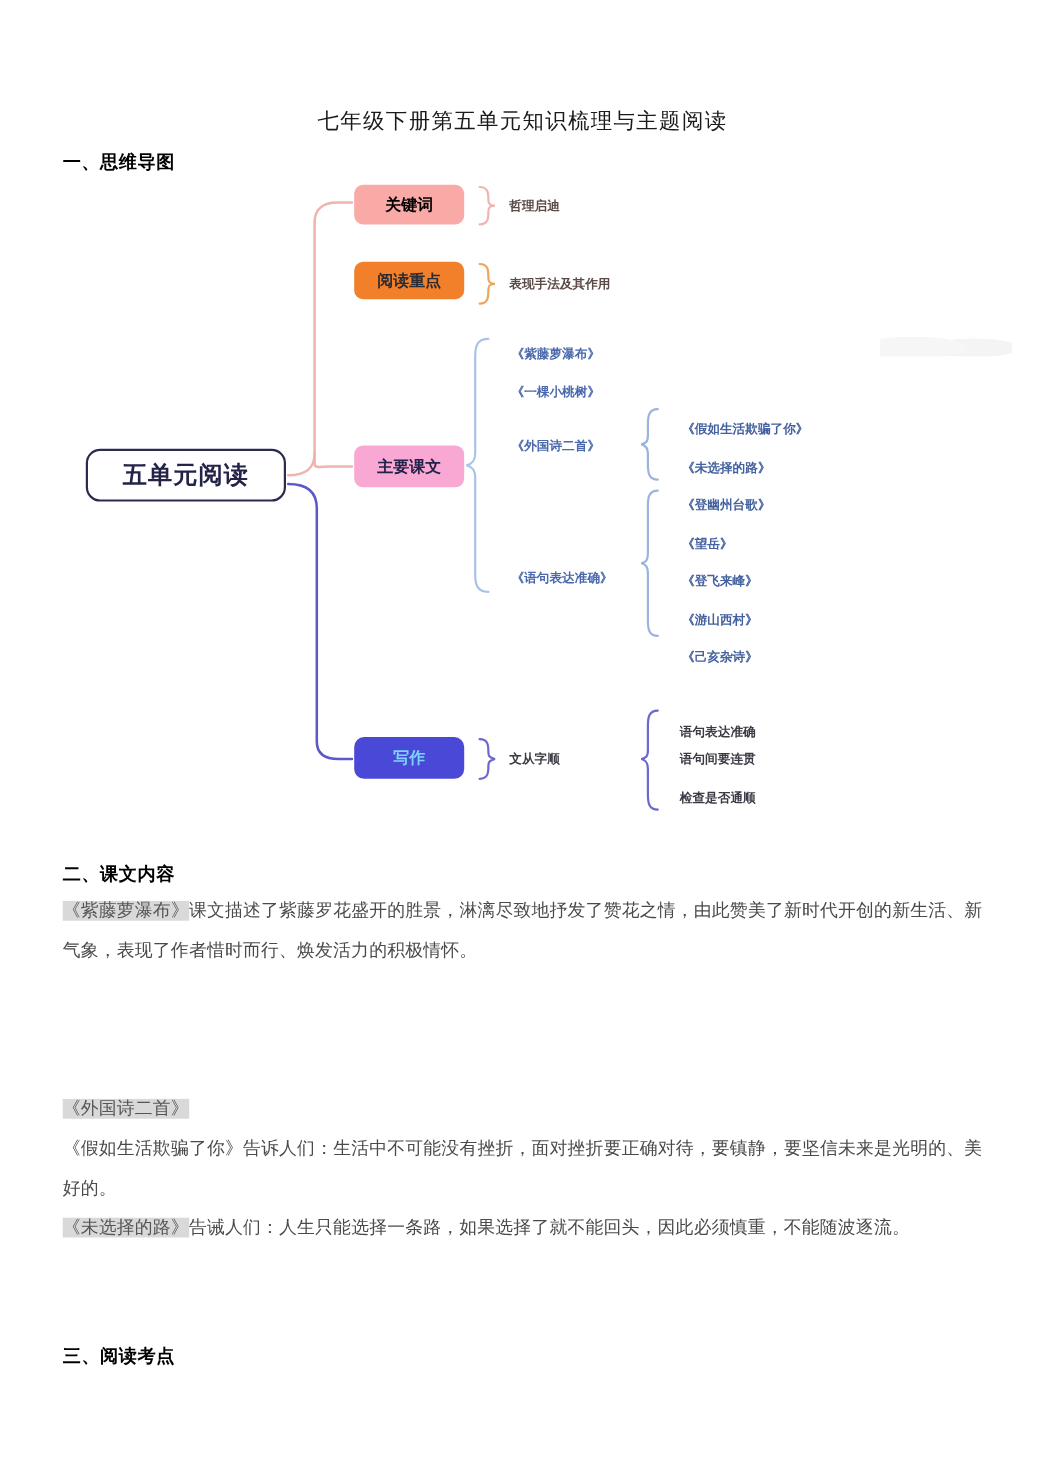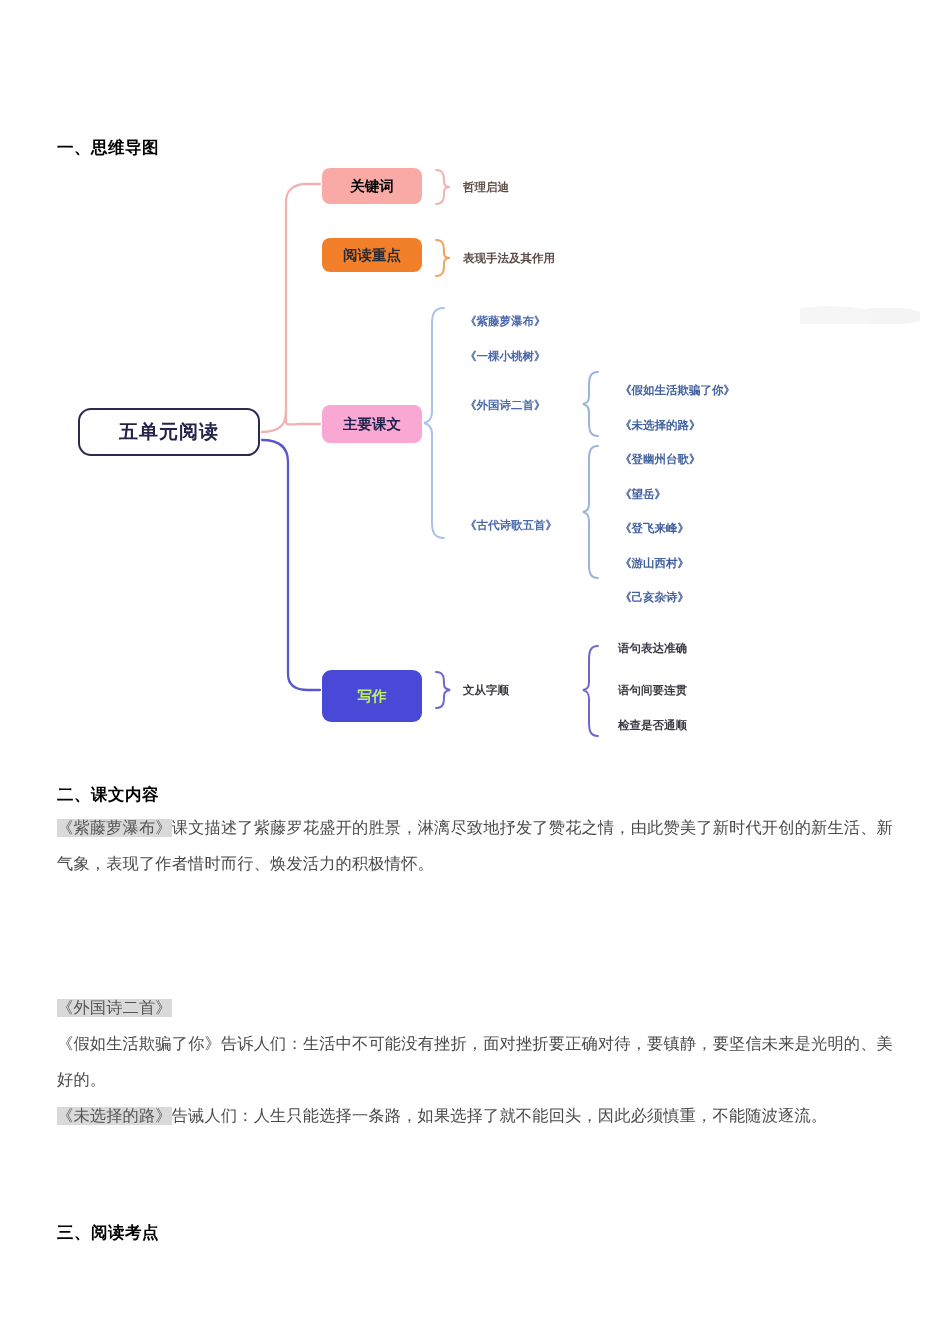--- a/index.html
+++ b/index.html
@@ -81,21 +81,21 @@
 
   .node-center {
     left: 78px;
     top: 258px;
     width: 182px;
     height: 48px;
     border: 2.5px solid #2b2b52;
     border-radius: 13px;
     background: #ffffff;
     color: #23234a;
-    font-size: 19px;
+    font-size: 22px;
     letter-spacing: 1px;
   }
 
   .node-key {
     left: 322px;
     top: 18px;
     width: 100px;
     height: 36px;
     border-radius: 8px;
     background: #f9a9a6;
@@ -122,24 +122,24 @@
     border-radius: 8px;
     background: #f9a8d4;
     color: #22224b;
     font-size: 14.5px;
   }
 
   .node-writing {
     left: 322px;
     top: 520px;
     width: 100px;
-    height: 52px;
+    height: 38px;
     border-radius: 9px;
     background: #4a48d6;
-    color: #bef264;
+    color: #7dd3fc;
     font-size: 14.5px;
   }
 
   
   .leaf {
     position: absolute;
     font-family: "DejaVu Sans", "Liberation Sans", sans-serif;
     font-size: 11.5px;
     font-weight: bold;
     white-space: nowrap;
@@ -182,20 +182,21 @@
     background:
       radial-gradient(ellipse at 25% 70%, #777 0 38%, transparent 40%),
       radial-gradient(ellipse at 72% 70%, #555 0 32%, transparent 34%);
   }
 </style>
 </head>
 <body>
 
 <div class="page">
 
+  <div class="doc-title">七年级下册第五单元知识梳理与主题阅读</div>
 
   <div class="section-heading" id="h-mindmap">一、思维导图</div>
 
   <div class="mindmap">
 
     <div class="watermark"></div>
 
     <svg class="mm-svg" viewBox="0 0 950 610">
 
       <path d="M262 282 C 278 282, 286 276, 286 262 L 286 52 C 286 40, 294 34, 306 34 L 320 34" fill="none" stroke="#f0b3b0" stroke-width="2.3" stroke-linecap="round"></path>
@@ -224,34 +225,34 @@
     <div class="node node-focus">阅读重点</div>
     <div class="node node-texts">主要课文</div>
     <div class="node node-writing">写作</div>
 
     <div class="leaf leaf-dark" style="left:463px; top:30px;">哲理启迪</div>
     <div class="leaf leaf-dark" style="left:463px; top:101px;">表现手法及其作用</div>
 
     <div class="leaf leaf-blue" style="left:465px; top:164px;">《紫藤萝瀑布》</div>
     <div class="leaf leaf-blue" style="left:465px; top:199px;">《一棵小桃树》</div>
     <div class="leaf leaf-blue" style="left:465px; top:248px;">《外国诗二首》</div>
-    <div class="leaf leaf-blue" style="left:465px; top:368px;">《古代诗歌五首》</div>
+    <div class="leaf leaf-blue" style="left:465px; top:368px;">《语句表达准确》</div>
 
     <div class="leaf leaf-blue2" style="left:620px; top:233px;">《假如生活欺骗了你》</div>
     <div class="leaf leaf-blue2" style="left:620px; top:268px;">《未选择的路》</div>
 
     <div class="leaf leaf-blue2" style="left:620px; top:302px;">《登幽州台歌》</div>
     <div class="leaf leaf-blue2" style="left:620px; top:337px;">《望岳》</div>
     <div class="leaf leaf-blue2" style="left:620px; top:371px;">《登飞来峰》</div>
     <div class="leaf leaf-blue2" style="left:620px; top:406px;">《游山西村》</div>
     <div class="leaf leaf-blue2" style="left:620px; top:440px;">《己亥杂诗》</div>
 
     <div class="leaf leaf-gray" style="left:463px; top:533px;">文从字顺</div>
 
-    <div class="leaf leaf-gray" style="left:618px; top:491px;">语句表达准确</div>
+    <div class="leaf leaf-gray" style="left:618px; top:508px;">语句表达准确</div>
     <div class="leaf leaf-gray" style="left:618px; top:533px;">语句间要连贯</div>
     <div class="leaf leaf-gray" style="left:618px; top:568px;">检查是否通顺</div>
   </div>
 
   <div class="section-heading" id="h-content">二、课文内容</div>
 
   <div class="body-block" id="p-zitengluo"><span class="hl">《紫藤萝瀑布》</span><span>课文描述了紫藤罗花盛开的胜景，淋漓尽致地抒发了赞花之情，由此赞美了新时代开创的新生活、新气象，表现了作者惜时而行、焕发活力的积极情怀。</span></div>
 
 
   <div class="body-block" id="p-waiguo-title"><span class="hl">《外国诗二首》</span></div>

